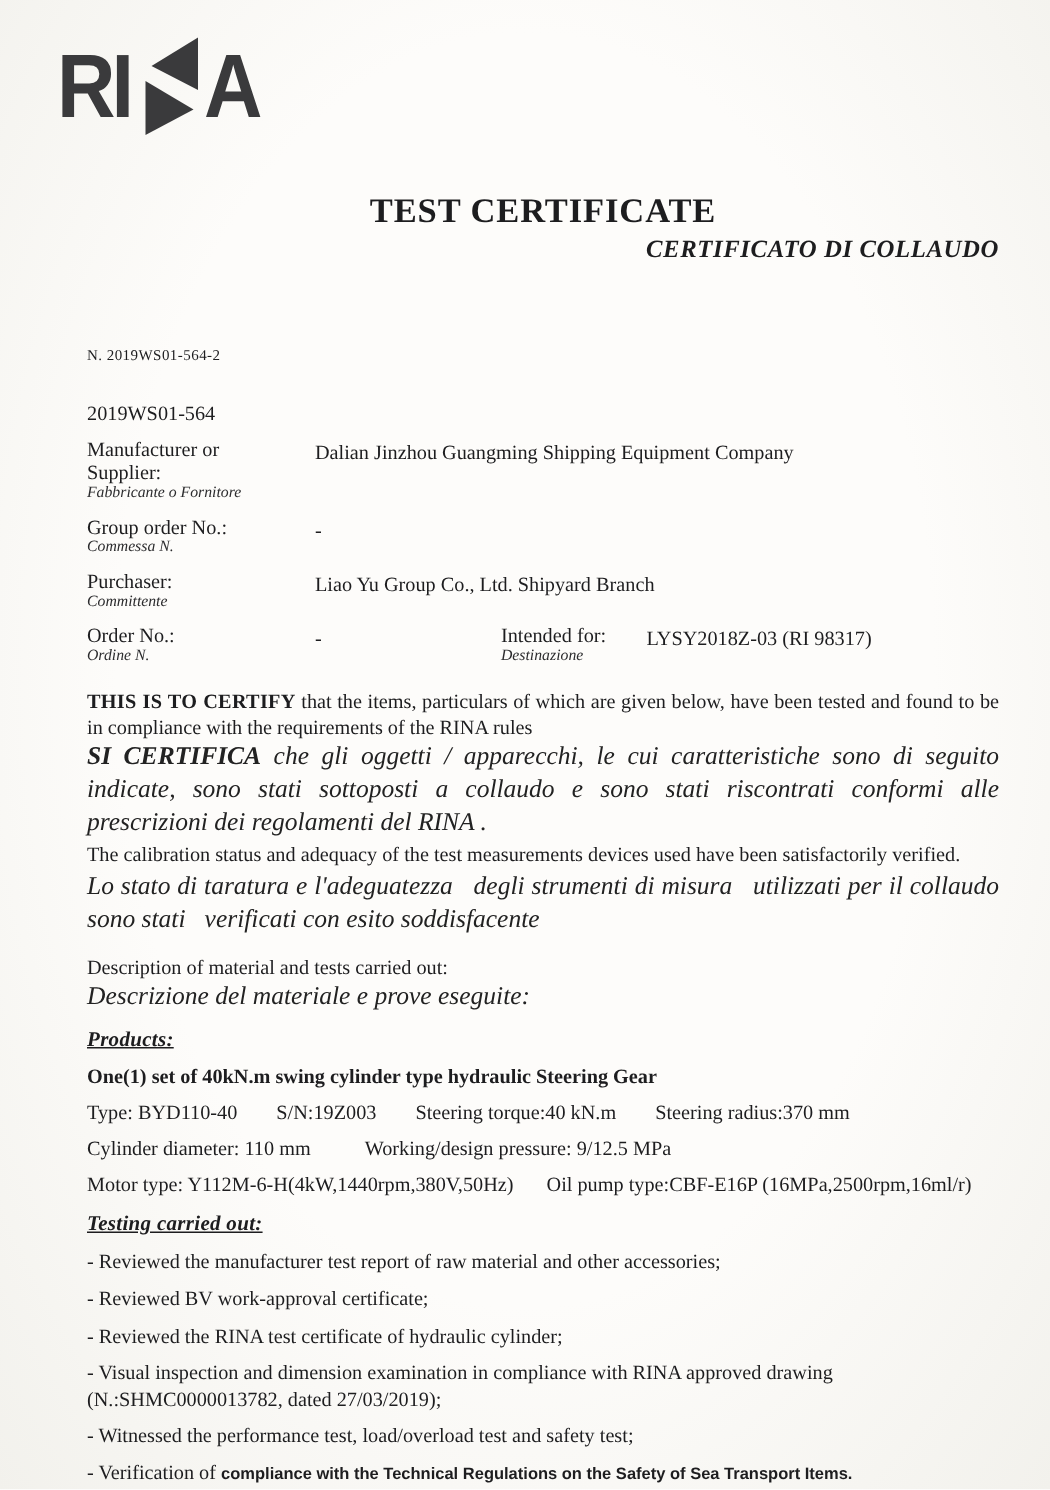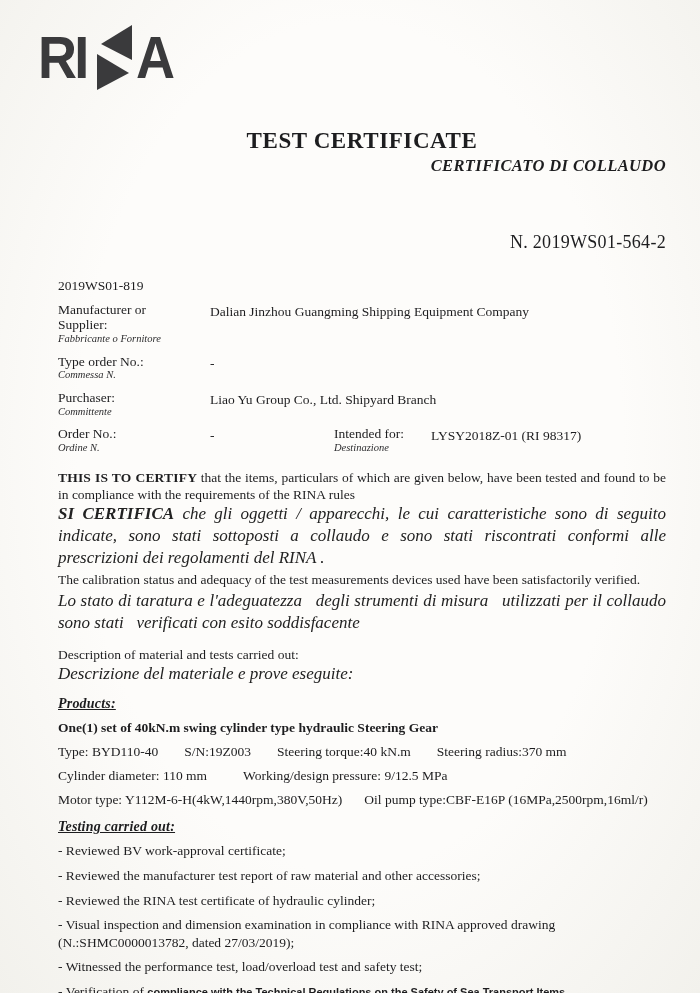--- a/index.html
+++ b/index.html
@@ -13,21 +13,21 @@
   }
   .content{box-sizing:border-box;padding:128px 34px 0 58px;}
   
   .logo{position:absolute;left:38px;top:24px;display:flex;align-items:center;color:#3a3a3c;}
   .logo-letters{font-family:"Liberation Sans",sans-serif;font-weight:bold;font-size:60px;
     letter-spacing:-3px;transform:scaleX(.9);transform-origin:left center;line-height:1;}
   .logo-n{margin:0 -2px 0 -4px;}
   
   .title{ text-align:center;font-size:23px;font-weight:bold;letter-spacing:.6px;line-height:1.1;}
   .subtitle{text-align:right;font-size:16.5px;font-weight:bold;font-style:italic;letter-spacing:.4px;margin-top:3px;}
-  .cert-no{text-align:right;font-size:18px;margin-top:56px;letter-spacing:.3px;}
+  .cert-no{text-align:left;font-size:10px;margin-top:56px;letter-spacing:.3px;}
   
   .fields{margin-top:24px;}
   .field-row{display:grid;grid-template-columns:152px 1fr;margin-bottom:9px;align-items:start;}
   .field-row.split{grid-template-columns:152px 124px 97px 1fr;}
   .lab-en{font-size:13.5px;line-height:1.1;}
   .lab-it{font-size:10.5px;font-style:italic;color:#2c2c2e;line-height:1.2;}
   .val{font-size:13.5px;padding-top:1px;}
   
   .certify{margin-top:14px;}
   .p-en{font-size:13.5px;text-align:justify;line-height:1.26;}
@@ -73,34 +73,34 @@
 
   <div class="content">
 
     <div class="title">TEST CERTIFICATE</div>
     <div class="subtitle">CERTIFICATO DI COLLAUDO</div>
     <div class="cert-no">N. 2019WS01-564-2</div>
 
     <div class="fields">
 
       <div class="field-row">
-        <div class="val">2019WS01-819</div>
+        <div class="val">2019WS01-564</div>
       </div>
 
       <div class="field-row">
         <div>
           <div class="lab-en" style="max-width:115px;">Manufacturer or Supplier:</div>
           <div class="lab-it">Fabbricante o Fornitore</div>
         </div>
         <div class="val">Dalian Jinzhou Guangming Shipping Equipment Company</div>
       </div>
 
       <div class="field-row">
         <div>
-          <div class="lab-en">Type order No.:</div>
+          <div class="lab-en">Group order No.:</div>
           <div class="lab-it">Commessa N.</div>
         </div>
         <div class="val">-</div>
       </div>
 
       <div class="field-row">
         <div>
           <div class="lab-en">Purchaser:</div>
           <div class="lab-it">Committente</div>
         </div>
@@ -110,21 +110,21 @@
       <div class="field-row split">
         <div>
           <div class="lab-en">Order No.:</div>
           <div class="lab-it">Ordine N.</div>
         </div>
         <div class="val">-</div>
         <div>
           <div class="lab-en">Intended for:</div>
           <div class="lab-it">Destinazione</div>
         </div>
-        <div class="val">LYSY2018Z-01 (RI 98317)</div>
+        <div class="val">LYSY2018Z-03 (RI 98317)</div>
       </div>
     </div>
 
     <div class="certify">
       <div class="p-en"><b class="lead">THIS IS TO CERTIFY</b><span> that the items, particulars of which are given below, have been tested and found to be in compliance with the requirements  of the RINA rules</span></div>
       <div class="p-it"><b>SI CERTIFICA</b><span> che gli oggetti / apparecchi, le cui caratteristiche sono di seguito indicate, sono stati sottoposti a collaudo e sono stati riscontrati conformi alle prescrizioni dei regolamenti del RINA .</span></div>
       <div class="p-en single">The calibration status and adequacy of the test measurements devices used have been satisfactorily verified.</div>
       <div class="p-it single keep-space">Lo stato di taratura e l'adeguatezza   degli strumenti di misura   utilizzati per il collaudo sono stati   verificati con esito soddisfacente</div>
       <div class="desc">
         <div class="p-en">Description of material and tests carried out:</div>
@@ -143,22 +143,22 @@
     <div class="spec-row r2">
       <span>Cylinder diameter: 110 mm</span>
       <span>Working/design pressure: 9/12.5 MPa</span>
     </div>
     <div class="spec-row r3">
       <span>Motor type: Y112M-6-H(4kW,1440rpm,380V,50Hz)</span>
       <span>Oil pump type:CBF-E16P (16MPa,2500rpm,16ml/r)</span>
     </div>
 
     <div class="sec-head">Testing carried out:</div>
+    <div class="t-item">- Reviewed the manufacturer test report of raw material and other accessories;</div>
     <div class="t-item">- Reviewed BV work-approval certificate;</div>
-    <div class="t-item">- Reviewed the manufacturer test report of raw material and other accessories;</div>
     <div class="t-item">- Reviewed the RINA test certificate of hydraulic cylinder;</div>
     <div class="t-item">- Visual inspection and dimension examination in compliance with RINA approved drawing (N.:SHMC0000013782, dated 27/03/2019);</div>
     <div class="t-item">- Witnessed the performance test, load/overload test and safety test;</div>
     <div class="t-item"><span>- Verification of </span><span class="bold-sans">compliance with the Technical Regulations on the Safety of Sea Transport Items.</span></div>
 
     <div class="mark-table">
       <div class="mcell">
         <div class="lab-en">Markings:</div>
         <div class="lab-it">Marche apposte:</div>
       </div>

